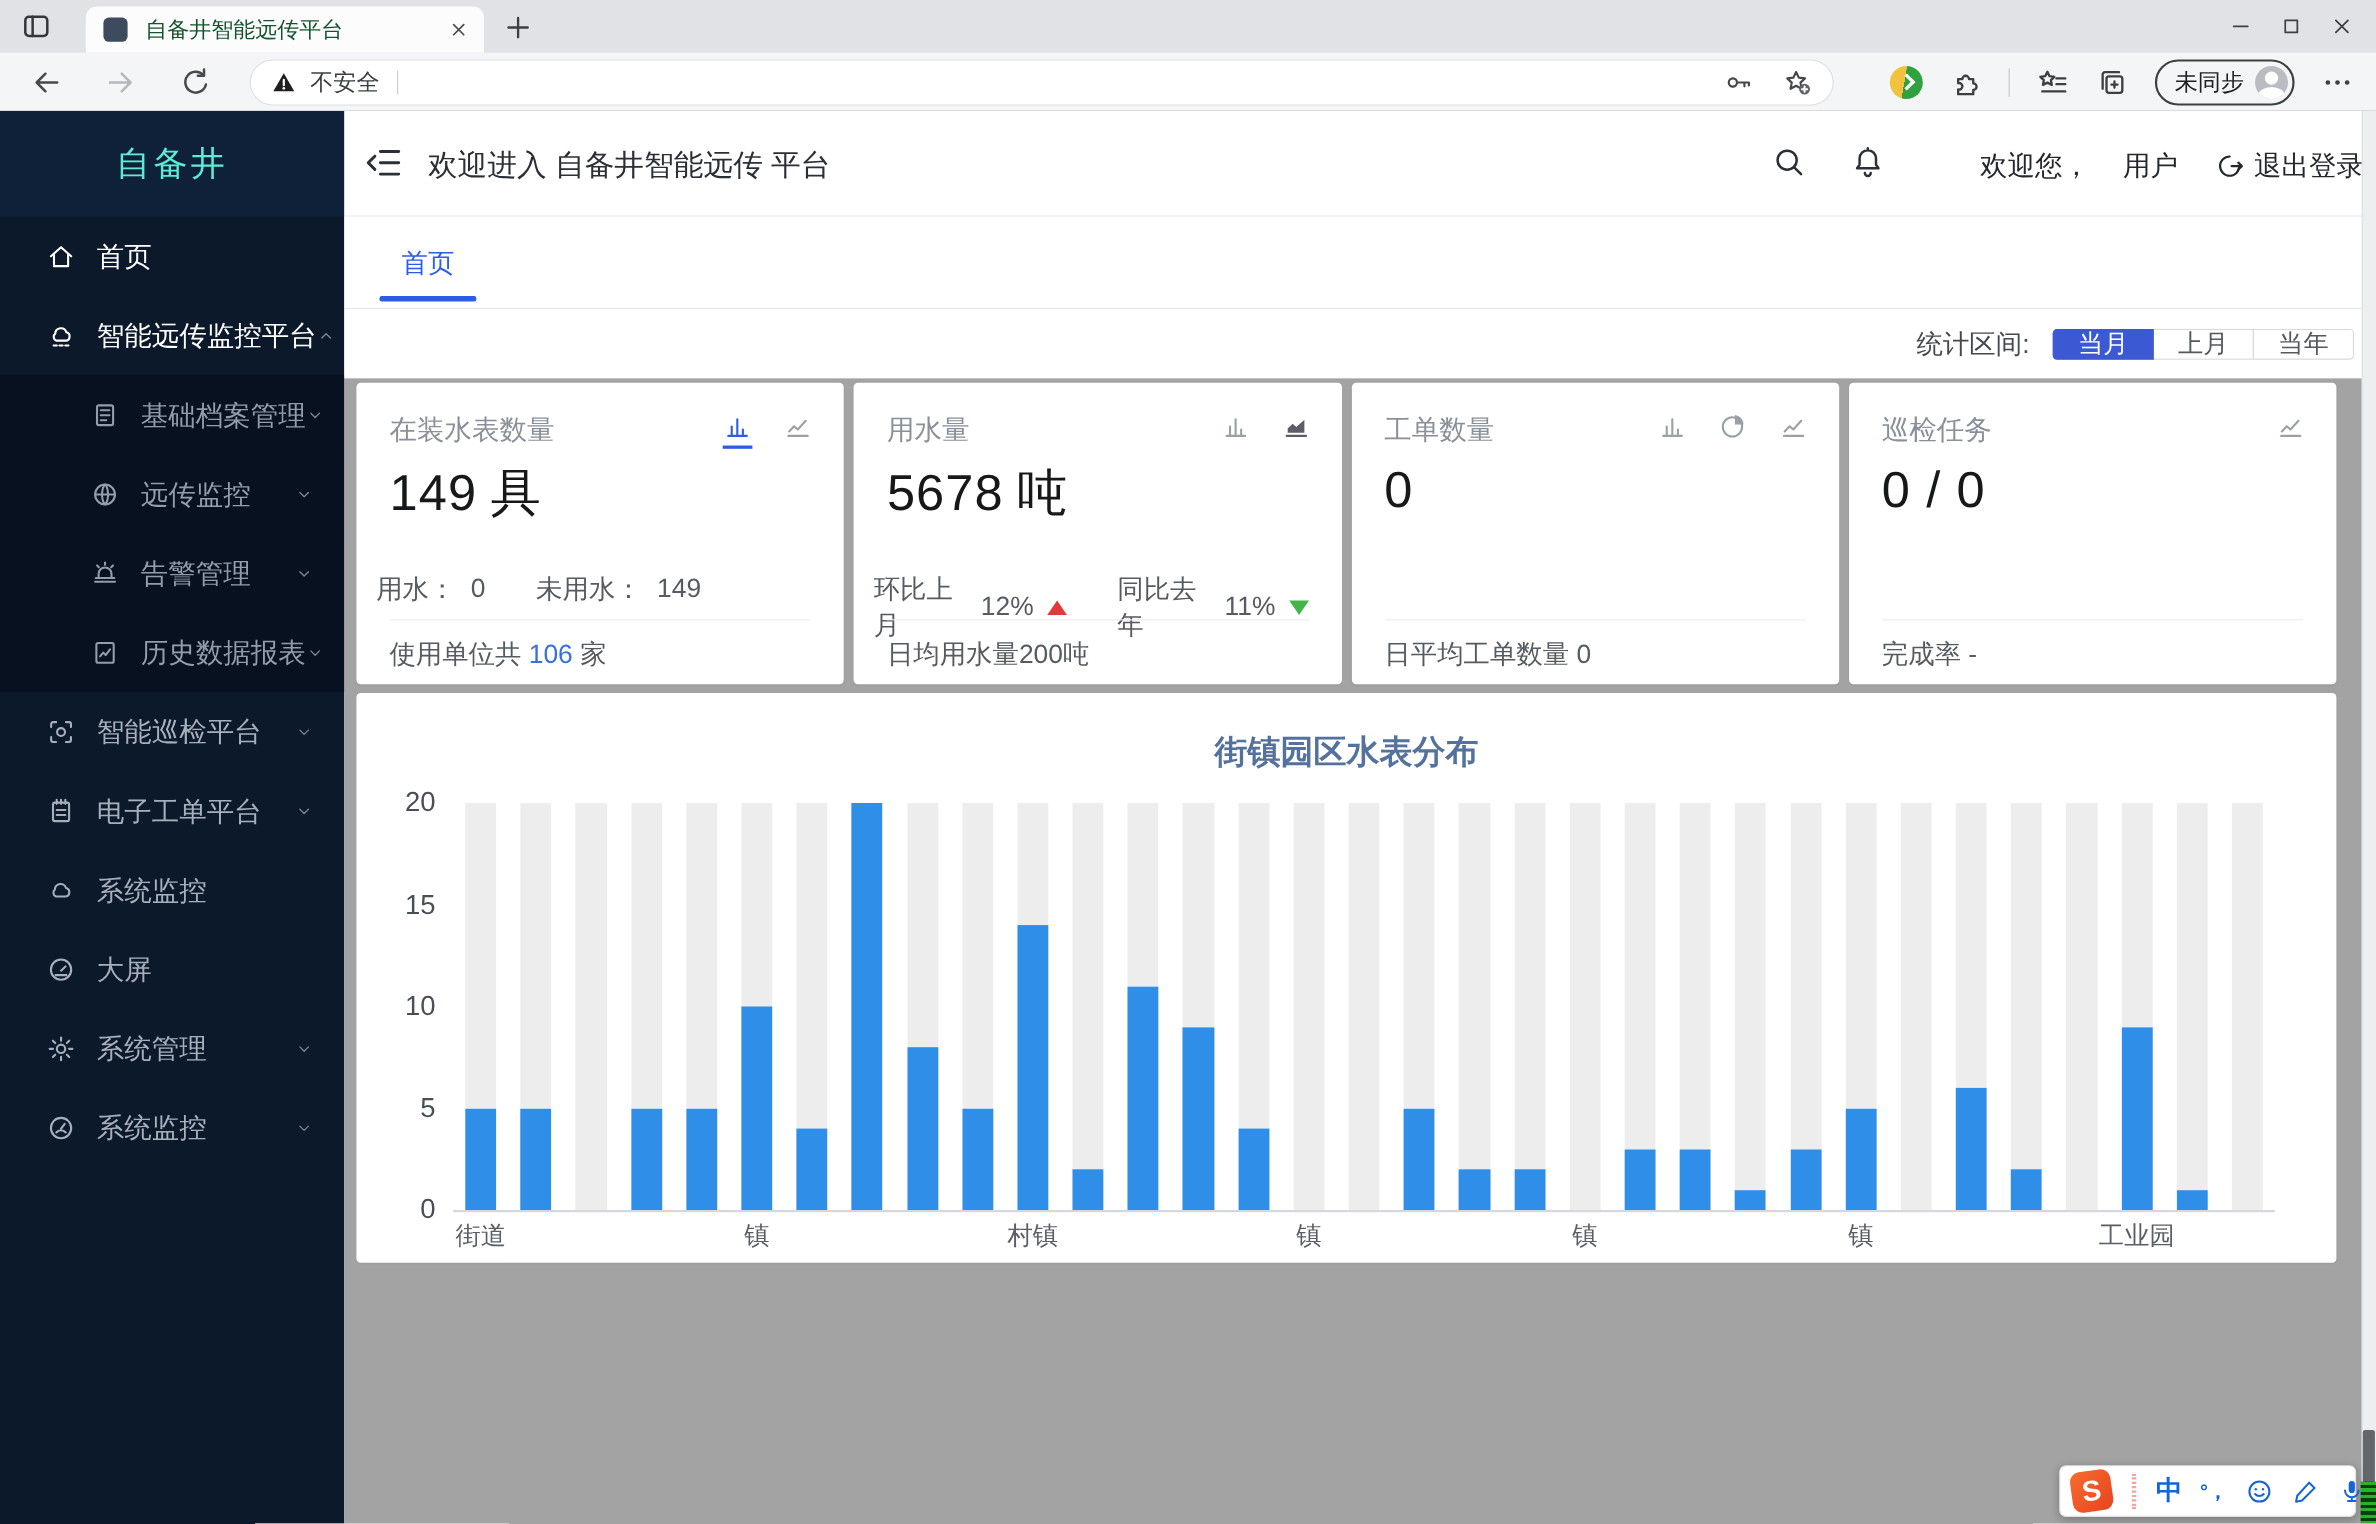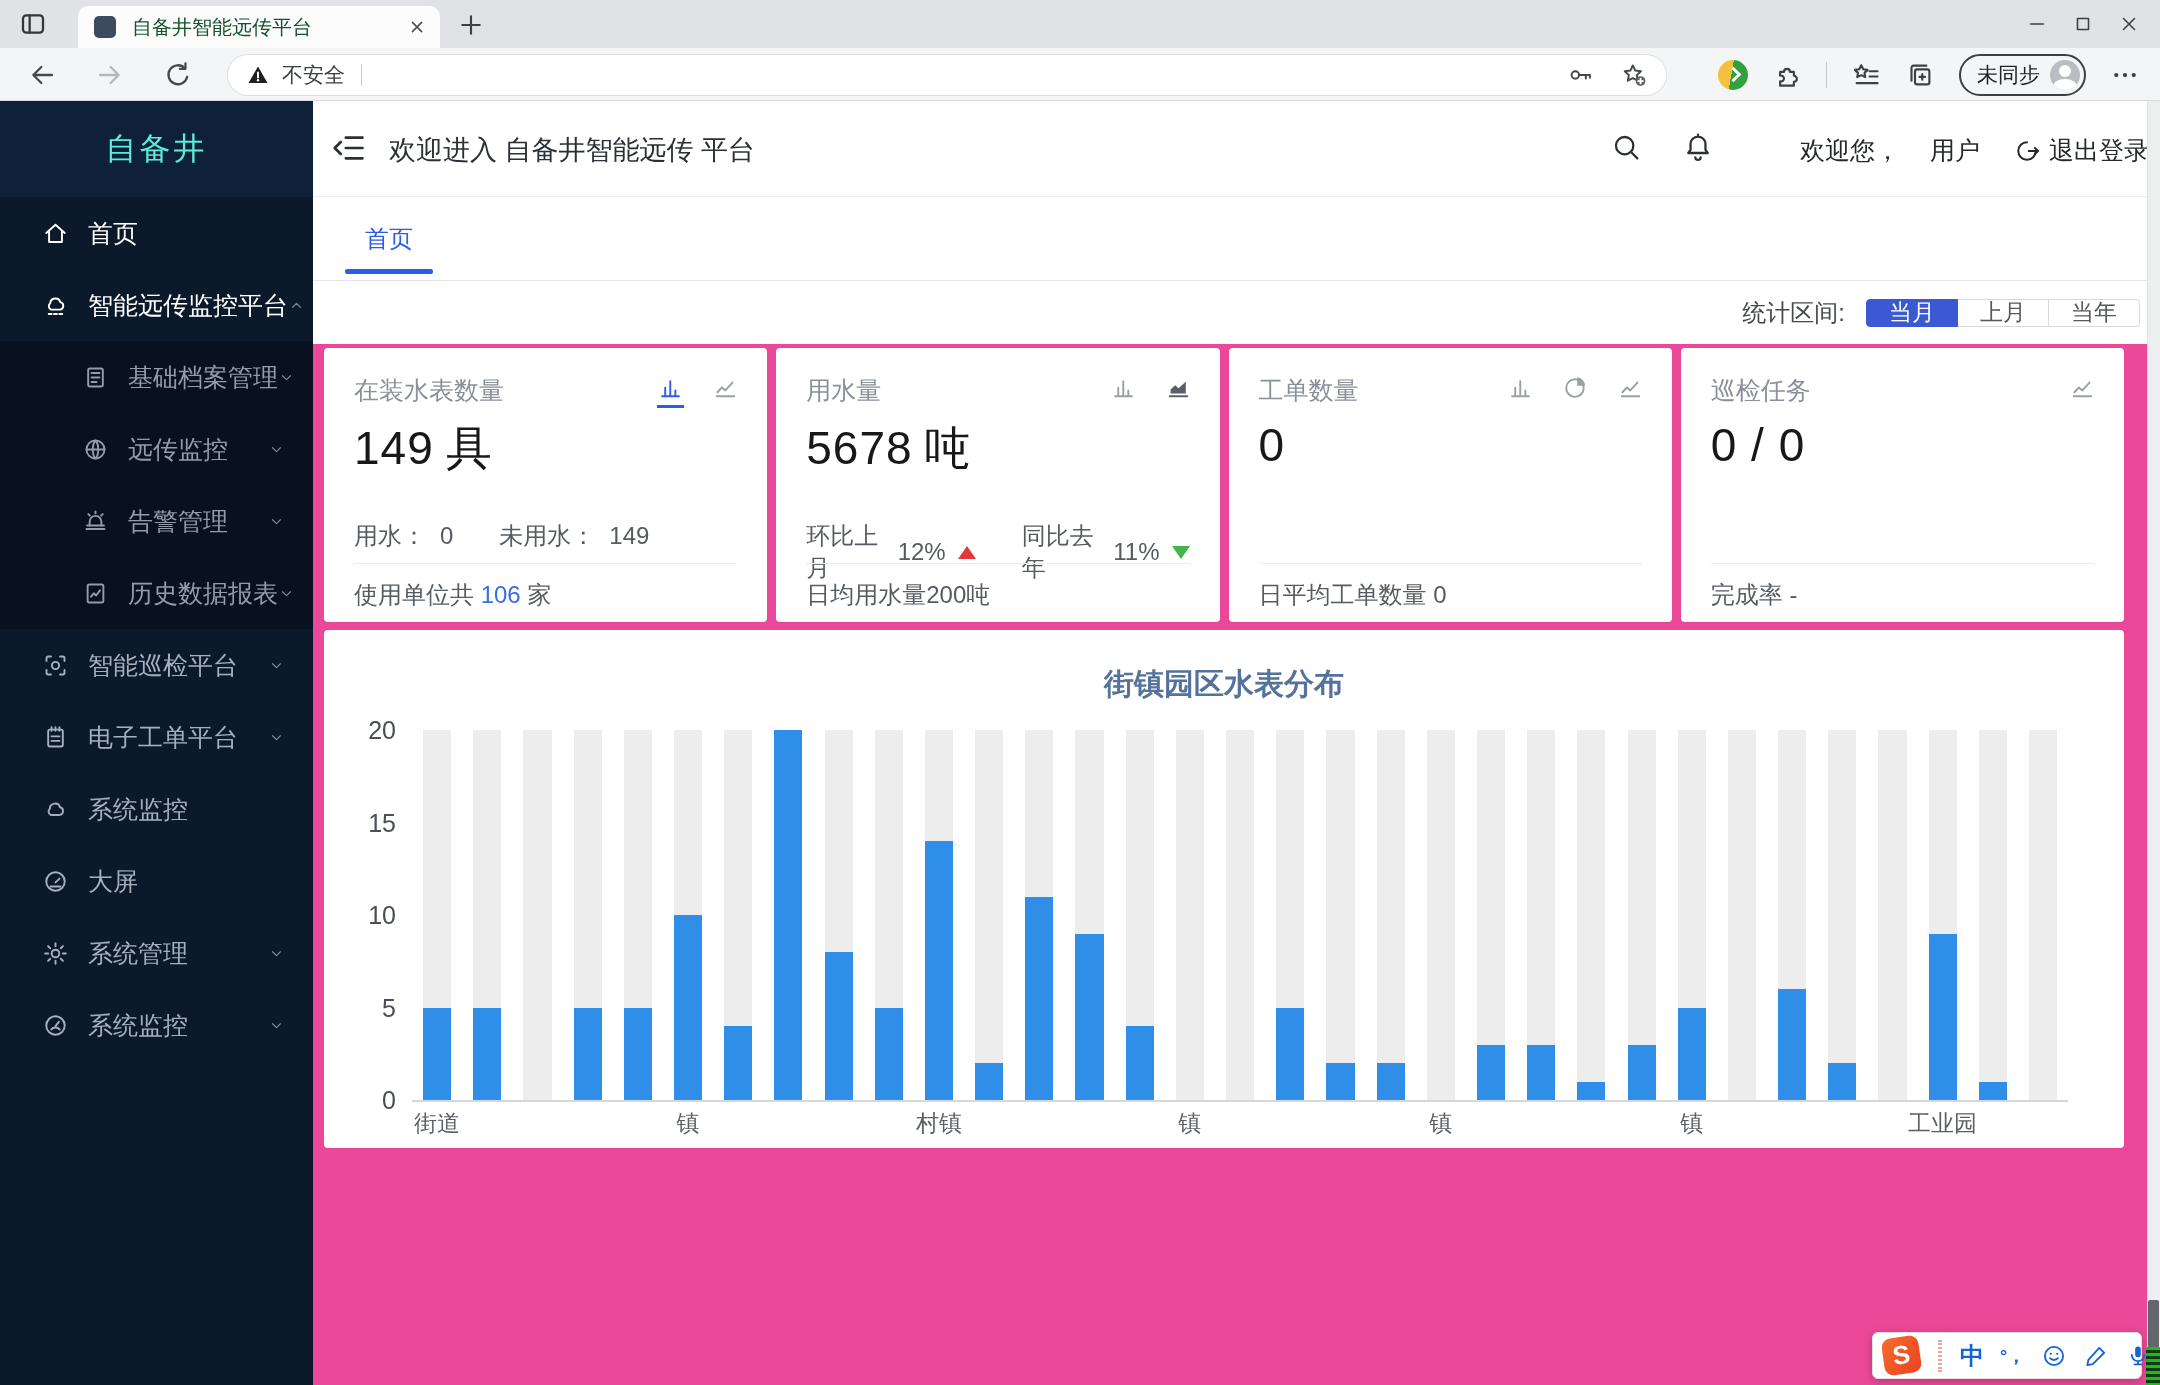--- a/index.html
+++ b/index.html
@@ -59,32 +59,32 @@
   .tagband{position:absolute;top:95px;left:0;right:0;height:85px;background:#fff;border-top:1px solid #eceef1;border-bottom:1px solid #e2e6ec;box-sizing:border-box}
   .tag{position:absolute;left:52px;top:0;height:100%;display:flex;align-items:center;font-size:24px;color:#2d5ce5;cursor:pointer}
   .tag:after{content:"";position:absolute;left:-20px;right:-20px;bottom:6px;height:5px;border-radius:2px;background:#2d5ce5}
   .filterband{position:absolute;top:180px;left:0;right:0;height:63px;background:#fff;display:flex;align-items:center;justify-content:flex-end;padding-right:20px;box-sizing:border-box}
   .f-label{font-size:24px;color:#45494e;margin-right:22px}
   .seg{display:flex;height:28px}
   .seg-btn{min-width:90px;padding:0 22px;border:1px solid #d9d9d9;background:#fff;color:#55595e;font-size:23px;display:flex;align-items:center;justify-content:center;margin-left:-1px;cursor:pointer;box-sizing:border-box}
   .seg-btn:first-child{border-radius:4px 0 0 4px}
   .seg-btn:last-child{border-radius:0 4px 4px 0}
   .seg-btn.active{background:#3a59d2;border-color:#3a59d2;color:#fff;position:relative;z-index:1}
-  .content{position:absolute;top:243px;left:0;right:0;bottom:0;background:#ec4899;padding:4px 36px 0 11px;box-sizing:border-box}
+  .content{position:absolute;top:243px;left:0;right:0;bottom:0;background:#a3a3a3;padding:4px 36px 0 11px;box-sizing:border-box}
   .cards{display:grid;grid-template-columns:repeat(4,1fr);gap:9px;height:274px}
   .card{background:#fff;border-radius:4px;position:relative;box-shadow:0 1px 2px rgba(0,0,0,.04)}
   .c-top{position:absolute;left:30px;right:28px;top:26px;display:flex;align-items:flex-start;justify-content:space-between}
   .c-title{font-size:25px;color:#8a9099}
   .c-icons{display:flex;gap:28px}
   .c-ico{width:27px;height:27px;color:#9aa0a6;cursor:pointer}
   .c-ico.act{color:#2d5ce5;border-bottom:3px solid #2d5ce5;padding-bottom:4px}
   .c-ico.drk{color:#5b5f65}
   .c-val{position:absolute;left:30px;top:70px;font-size:46px;font-weight:400;color:#17181a;letter-spacing:1px}
   .c-unit{margin-left:12px}
-  .c-stats{position:absolute;left:30px;right:30px;top:172px;font-size:24px;color:#565b61;display:flex;gap:46px;align-items:center}
+  .c-stats{position:absolute;left:18px;right:30px;top:172px;font-size:24px;color:#565b61;display:flex;gap:46px;align-items:center}
   .c-stat{display:flex;align-items:center}
   .c-stat .lab{margin-right:14px}
   .tri{width:0;height:0;display:inline-block;margin-left:12px}
   .tri.up{border-left:9px solid transparent;border-right:9px solid transparent;border-bottom:13px solid #e4393c}
   .tri.down{border-left:9px solid transparent;border-right:9px solid transparent;border-top:13px solid #44b549}
   .c-div{position:absolute;left:30px;right:30px;top:215px;border-top:1px solid #ececec}
   .c-foot{position:absolute;left:30px;top:231px;font-size:24px;color:#565b61}
   .c-foot .hl{color:#3a6fe0}
   .chartcard{margin-top:8px;height:518px;background:#fff;border-radius:4px;position:relative;box-shadow:0 1px 2px rgba(0,0,0,.04)}
   .ch-title{position:absolute;top:34px;left:0;right:0;text-align:center;font-size:30px;font-weight:bold;color:#54729b}

